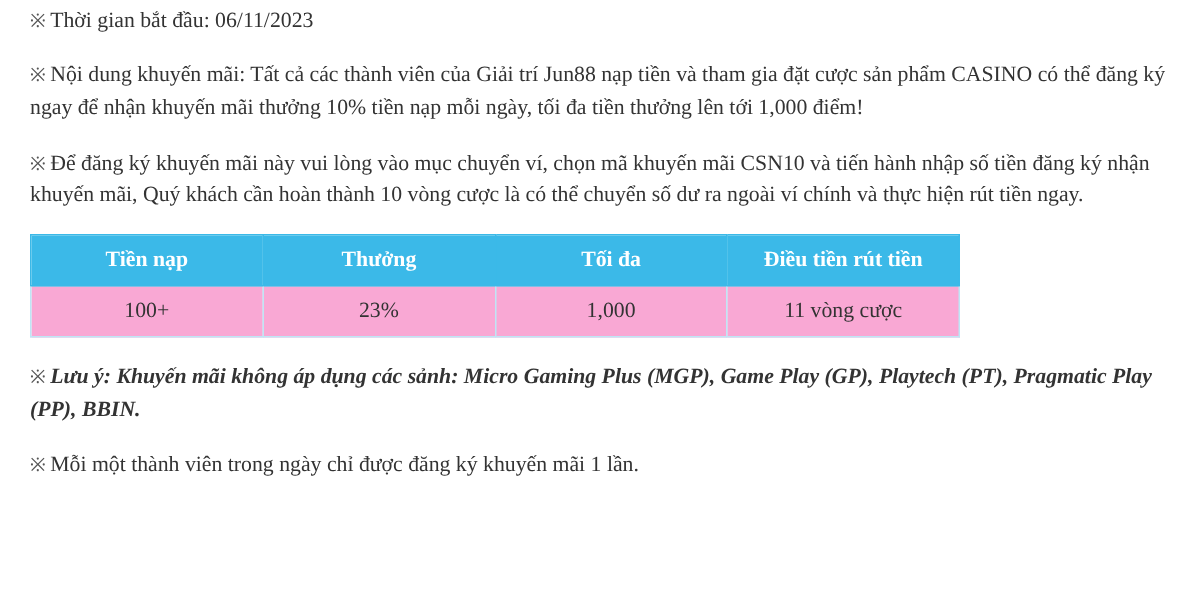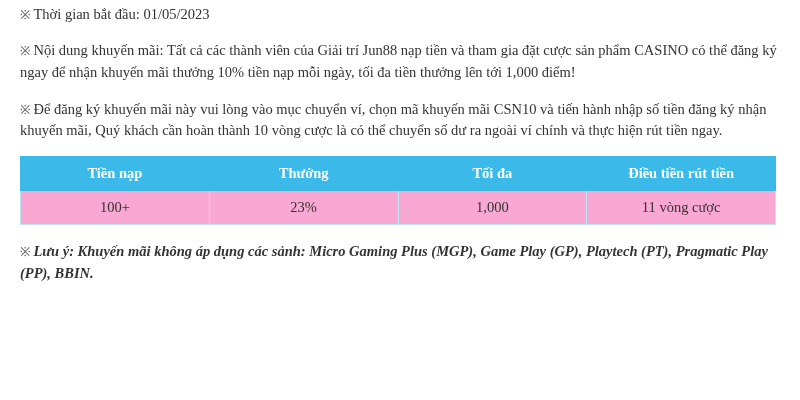--- a/index.html
+++ b/index.html
@@ -46,21 +46,21 @@
     line-height: 1.5;
     margin: 15px 0 14px 0;
     text-align: left;
   }
   .note-bold {
     font-weight: bold;
     font-style: italic;
   }
   table.promo {
     border-collapse: collapse;
-    width: 756px;
+    width: 620px;
     margin: 4px 0 16px 0;
     table-layout: fixed;
   }
   table.promo th {
     background: #3bb9e8;
     color: #ffffff;
     font-weight: bold;
     font-size: 14.5px;
     padding: 8px 4px;
     border: 1px solid #3bb9e8;
@@ -75,21 +75,21 @@
     text-align: center;
   }
 </style>
 </head>
 <body>
 
 <div class="page">
 
 
   <p class="line">
-    <span class="mark">※</span><span>Thời gian bắt đầu: 01/05/2023</span>
+    <span class="mark">※</span><span>Thời gian bắt đầu: 06/11/2023</span>
   </p>
 
 
   <p class="para">
     <span class="mark">※</span><span>Nội dung khuyến mãi: Tất cả các thành viên của Giải trí Jun88 nạp tiền và tham gia đặt cược sản phẩm CASINO có thể đăng ký ngay để nhận khuyến mãi thưởng 10% tiền nạp mỗi ngày, tối đa tiền thưởng lên tới 1,000 điểm!</span>
   </p>
 
   <p class="para">
     <span class="mark">※</span><span>Để đăng ký khuyến mãi này vui lòng vào mục chuyển ví, chọn mã khuyến mãi CSN10 và tiến hành nhập số tiền đăng ký nhận khuyến mãi, Quý khách cần hoàn thành 10 vòng cược là có thể chuyển số dư ra ngoài ví chính và thực hiện rút tiền ngay.</span>
   </p>
@@ -110,14 +110,17 @@
         <td>1,000</td>
         <td>11 vòng cược</td>
       </tr>
     </tbody>
   </table>
 
   <p class="para">
     <span class="mark">※</span><span class="note-bold">Lưu ý: Khuyến mãi không áp dụng các sảnh: Micro Gaming Plus (MGP), Game Play (GP), Playtech (PT), Pragmatic Play (PP), BBIN.</span>
   </p>
 
+  <p class="para">
+    <span class="mark">※</span><span>Mỗi một thành viên trong ngày chỉ được đăng ký khuyến mãi 1 lần.</span>
+  </p>
 
 </div>
 
 </body></html>

